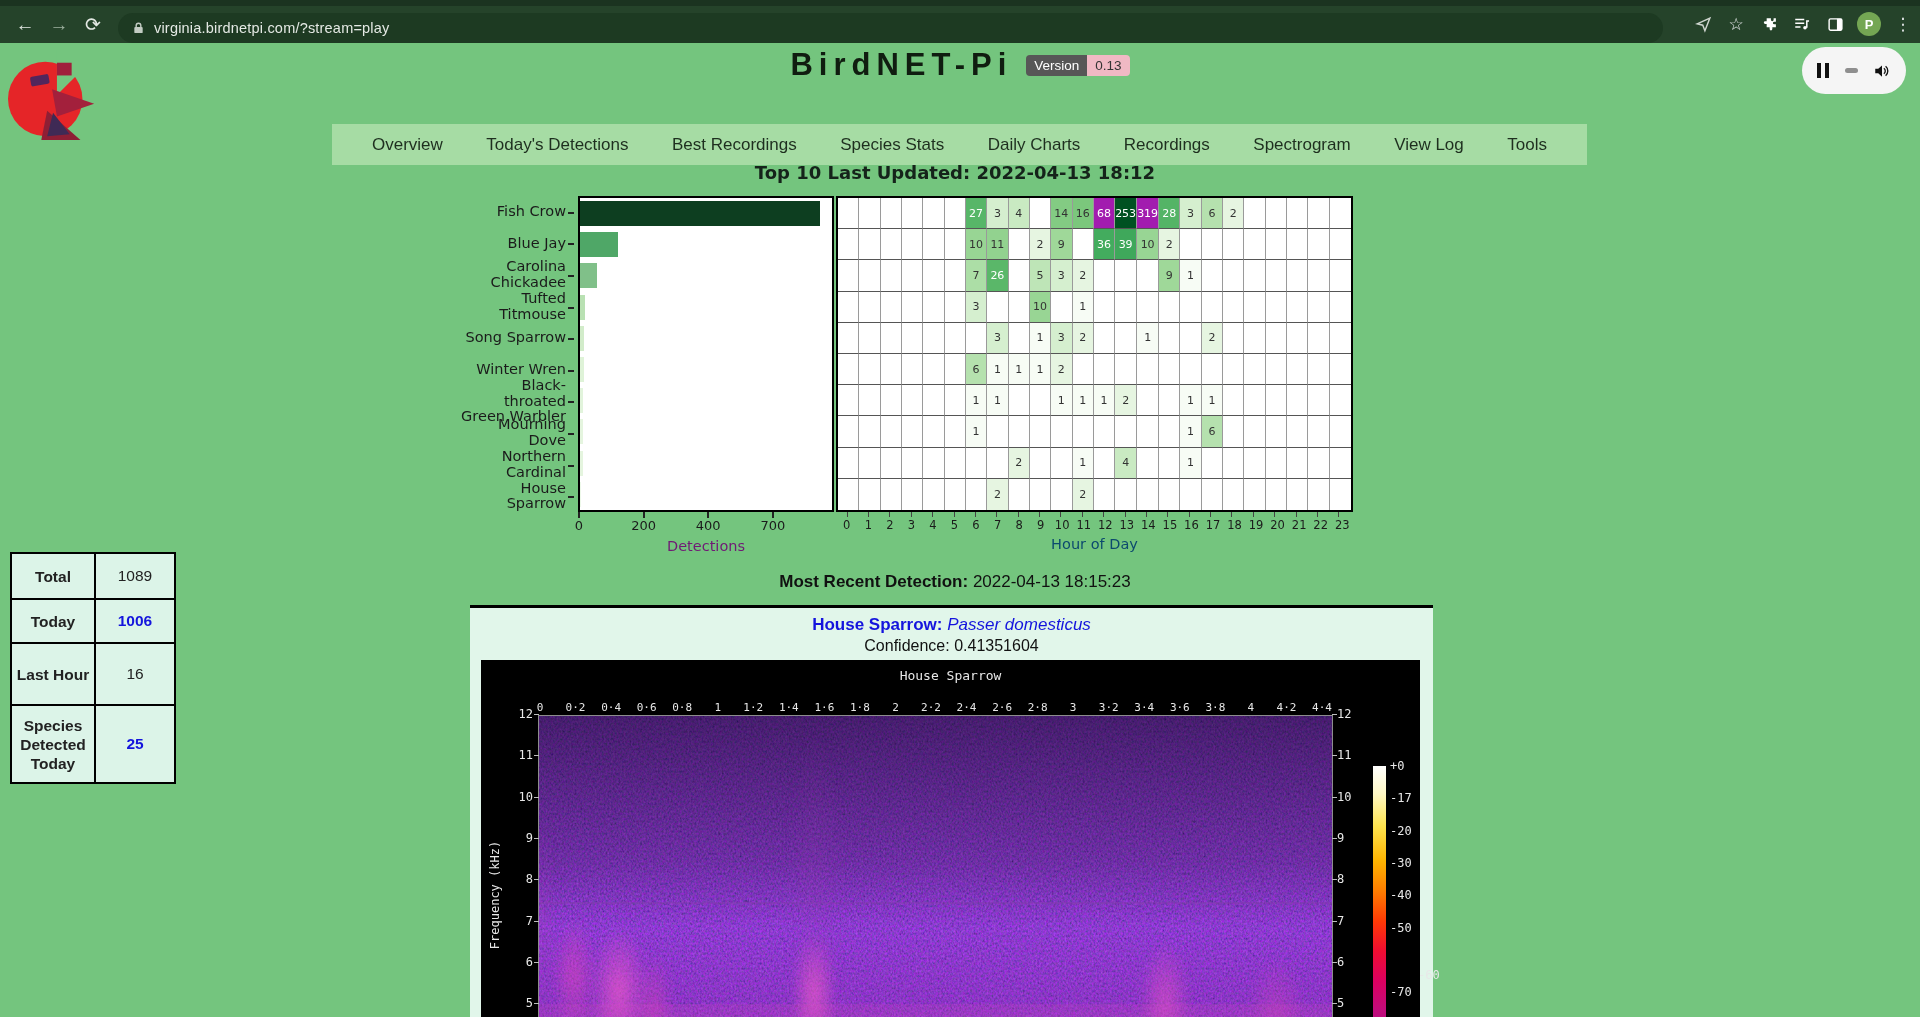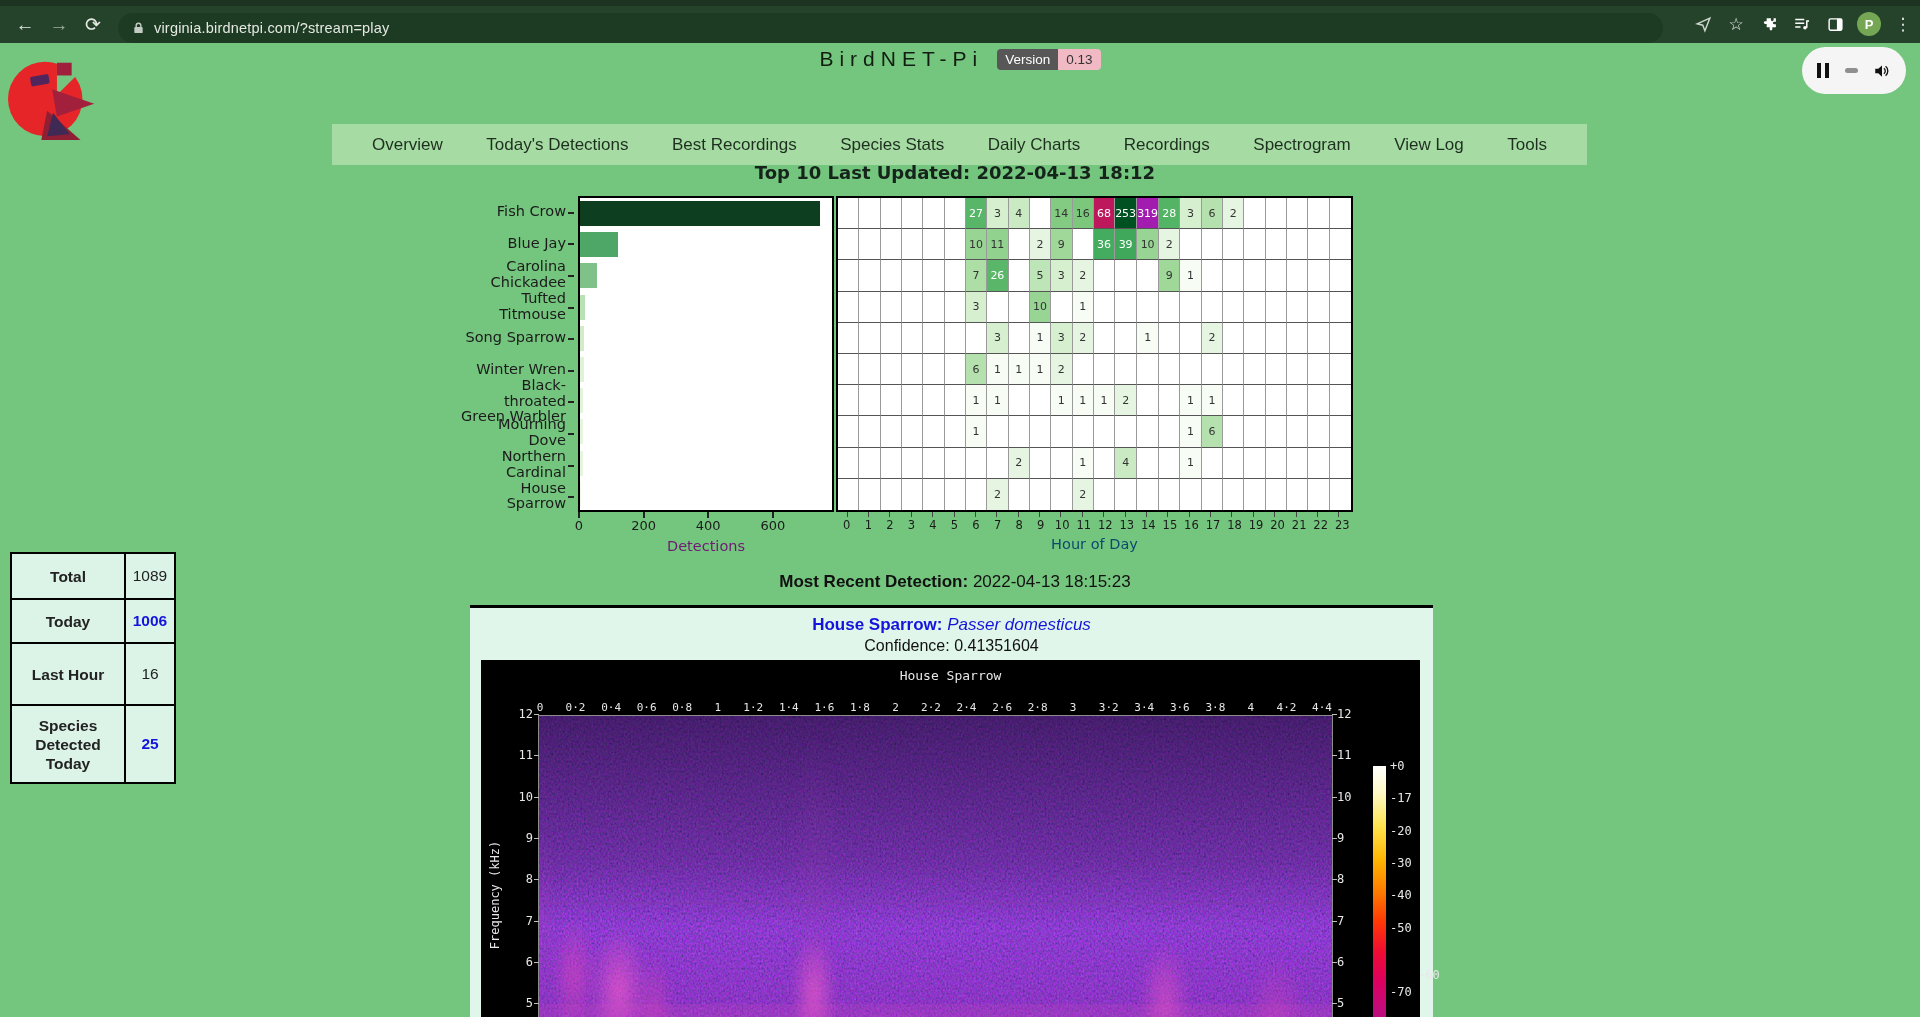--- a/index.html
+++ b/index.html
@@ -20,21 +20,21 @@
   .chrome-icons { position:absolute; right:6px; top:6px; display:flex; align-items:center; gap:11px; }
   .ci { width:22px; height:22px; display:flex; align-items:center; justify-content:center;
         font-size:17px; color:#e8eaed; }
   .avatar { width:24px; height:24px; border-radius:50%; background:#74a653; color:#fff;
             font-size:13px; font-weight:bold; display:flex; align-items:center; justify-content:center; }
 
   
   .logo { position:absolute; left:8px; top:50px; width:94px; height:94px; }
   .title-row { position:absolute; left:0; top:47px; width:1920px; display:flex;
                justify-content:center; align-items:center; gap:14px; }
-  .site-title { font-size:21px; font-weight:normal; letter-spacing:6px; color:#101d10; }
+  .site-title { font-size:31px; font-weight:bold; letter-spacing:6px; color:#101d10; }
   .ver-badge { display:inline-flex; font-size:13.5px; border-radius:4px; overflow:hidden; }
   .ver-badge .k { background:#575757; color:#fff; padding:3px 8px; }
   .ver-badge .v { background:#f0b9c4; color:#333; padding:3px 8px; }
 
   .audio-pill { position:absolute; left:1802px; top:47px; width:104px; height:47px;
                 background:#f5f5f5; border-radius:24px; display:flex; align-items:center;
                 justify-content:space-evenly; }
   .pause { display:flex; gap:4px; cursor:pointer; }
   .pause i { display:block; width:4px; height:15px; background:#111; }
   .vol-dash { width:13px; height:5px; border-radius:3px; background:#8f8f8f; cursor:pointer; }
@@ -78,21 +78,21 @@
                  grid-template-columns:repeat(24,1fr); }
   .hour-labels span { text-align:center; font-size:11.5px; color:#1b1b1b; }
   .hour-axis-label { position:absolute; left:376px; top:340px; width:517px; text-align:center;
                      font-size:14.5px; color:#0c4a6e; }
 
   
   .summary { position:absolute; left:10px; top:552px; width:166px;
              border-collapse:collapse; background:#dcf4e8; }
   .summary td { border:2px solid #000; text-align:center; vertical-align:middle;
                 padding:6px 4px; font-size:15.5px; color:#222; }
-  .summary td.lbl { font-weight:bold; width:114px; line-height:19px; }
+  .summary td.lbl { font-weight:bold; width:84px; line-height:19px; }
   .summary td.val.link { color:#1414dd; font-weight:bold; cursor:pointer; }
   .summary tr.h1 td { height:46px; } .summary tr.h2 td { height:44px; }
   .summary tr.h3 td { height:62px; } .summary tr.h4 td { height:78px; }
   .summary tr.h5 td { height:97px; }
 
   
   .recent { position:absolute; left:0; top:572px; width:1910px; text-align:center;
             font-size:17px; color:#111; }
   .recent b { font-weight:bold; }
   .detect-card { position:absolute; left:470px; top:605px; width:963px; height:500px;
@@ -301,37 +301,37 @@
     <div class="bar-xticks" id="barXTicks">
         <i style="left: 0px;"></i>
         <i style="left: 64.6154px;"></i>
         <i style="left: 129.231px;"></i>
         <i style="left: 193.846px;"></i>
       </div>
     <div class="bar-xlabels" id="barXLabels">
         <span style="left: 1px;">0</span>
         <span style="left: 65.6154px;">200</span>
         <span style="left: 130.231px;">400</span>
-        <span style="left: 194.846px;">600</span>
+        <span style="left: 194.846px;">700</span>
       </div>
     <div class="bar-axis-label">Detections</div>
     <div class="heatmap" id="heatMap">
         <div class="hm-cell"></div>
         <div class="hm-cell"></div>
         <div class="hm-cell"></div>
         <div class="hm-cell"></div>
         <div class="hm-cell"></div>
         <div class="hm-cell"></div>
         <div class="hm-cell" style="background: rgb(87, 182, 104); color: rgb(255, 255, 255);">27</div>
         <div class="hm-cell" style="background: rgb(213, 239, 207); color: rgb(51, 51, 51);">3</div>
         <div class="hm-cell" style="background: rgb(201, 234, 194); color: rgb(51, 51, 51);">4</div>
         <div class="hm-cell"></div>
         <div class="hm-cell" style="background: rgb(131, 203, 131); color: rgb(51, 51, 51);">14</div>
         <div class="hm-cell" style="background: rgb(123, 199, 124); color: rgb(51, 51, 51);">16</div>
-        <div class="hm-cell" style="background: #be185d; color: rgb(255, 255, 255);">68</div>
+        <div class="hm-cell" style="background: #a21caf; color: rgb(255, 255, 255);">68</div>
         <div class="hm-cell" style="background: rgb(0, 81, 33); color: rgb(255, 255, 255);">253</div>
         <div class="hm-cell" style="background: #a21caf; color: rgb(255, 255, 255);">319</div>
         <div class="hm-cell" style="background: rgb(84, 180, 102); color: rgb(255, 255, 255);">28</div>
         <div class="hm-cell" style="background: rgb(213, 239, 207); color: rgb(51, 51, 51);">3</div>
         <div class="hm-cell" style="background: rgb(181, 225, 174); color: rgb(51, 51, 51);">6</div>
         <div class="hm-cell" style="background: rgb(230, 245, 225); color: rgb(51, 51, 51);">2</div>
         <div class="hm-cell"></div>
         <div class="hm-cell"></div>
         <div class="hm-cell"></div>
         <div class="hm-cell"></div>

